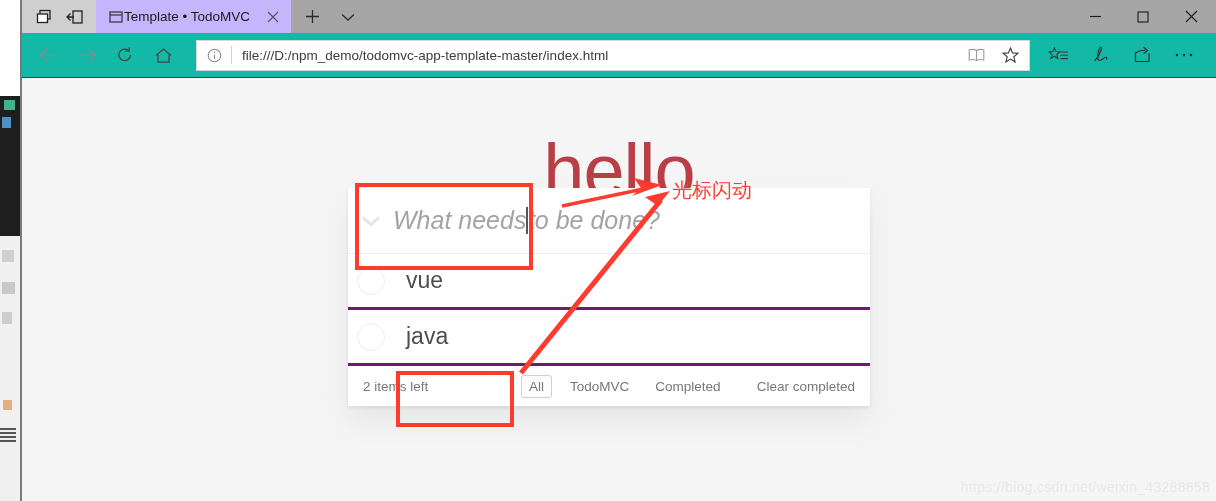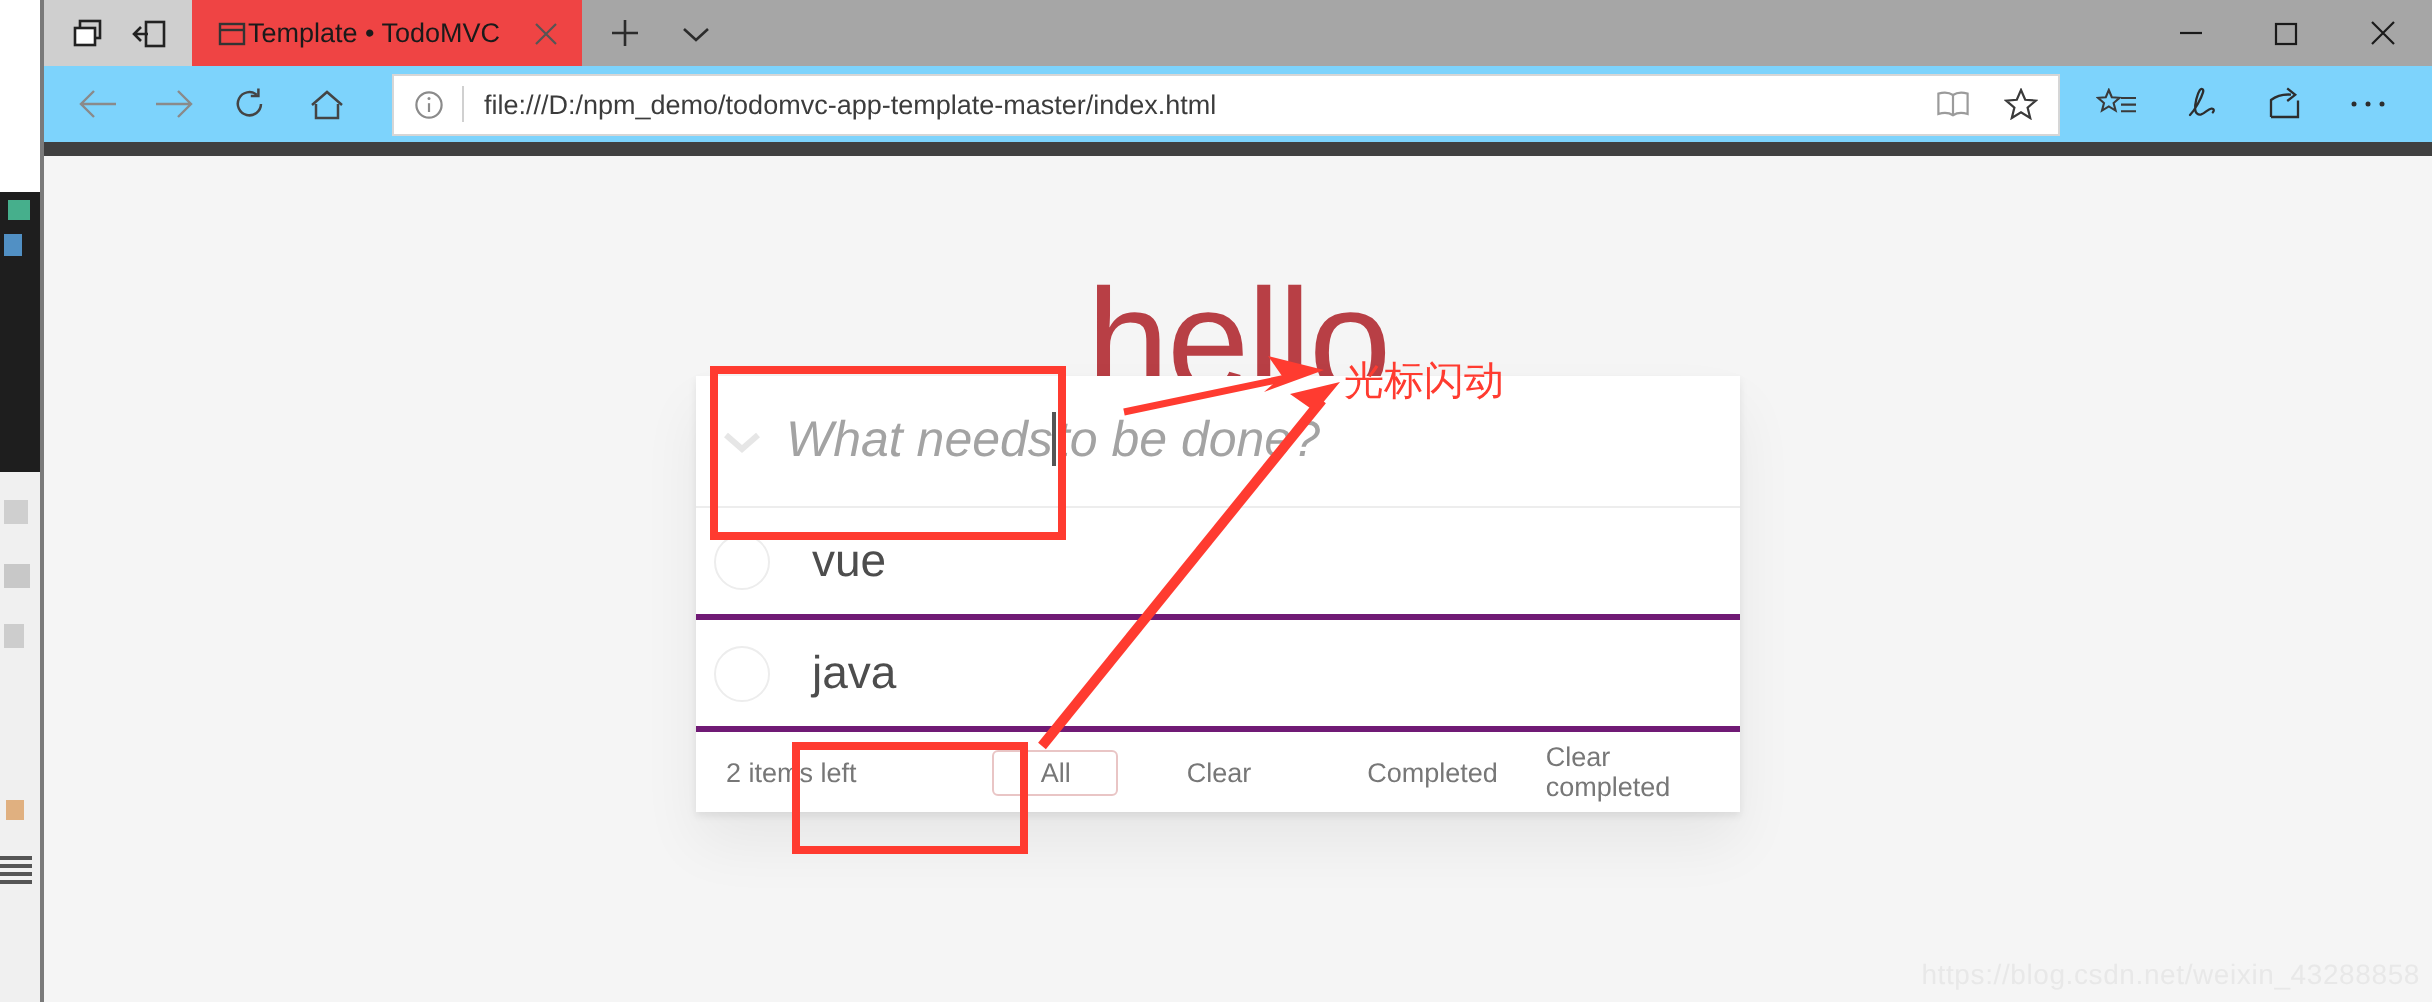--- a/index.html
+++ b/index.html
@@ -79,21 +79,21 @@
     background: #cfcfcf;
     display: flex;
     align-items: center;
     justify-content: space-around;
     padding: 0 6px;
   }
   .tt-icon { width: 22px; height: 22px; display:flex; align-items:center; justify-content:center; cursor: default; }
   .tab {
     height: 33px;
     width: 195px;
-    background: #ef4444;
+    background: #c4b5fd;
     display: flex;
     align-items: center;
     padding: 0 8px 0 12px;
     gap: 0;
   }
   .tab-favicon { width: 16px; height: 16px; flex: 0 0 16px; display:flex; align-items:center; justify-content:center;}
   .tab-title {
     flex: 1 1 auto;
     font-size: 13.5px;
     color: #1a1a1a;
@@ -108,25 +108,25 @@
     margin-left: auto;
     display: flex;
     height: 33px;
   }
   .wc { width: 47px; height: 33px; display:flex; align-items:center; justify-content:center; }
   .wc:last-child { width: 50px; }
 
   
   .navbar {
     height: 45px;
-    background: #7dd3fc;
+    background: #14b8a6;
     display: flex;
     align-items: center;
     padding: 0 12px 0 8px;
-    border-bottom: 7px solid #404040;
+    border-bottom: 1px solid #404040;
   }
   .nav-btn {
     width: 38px; height: 36px;
     display: flex; align-items: center; justify-content: center;
   }
   .urlbar {
     flex: 1 1 auto;
     height: 31px;
     margin: 0 8px 0 14px;
     background: #ffffff;
@@ -264,21 +264,21 @@
   .todo-count { width: 150px; white-space: nowrap; }
   .filters {
     display: flex;
     gap: 10px;
     align-items: center;
     margin-left: 8px;
   }
   .filters a {
     text-decoration: none;
     color: #777;
-    padding: 3px 23px;
+    padding: 3px 7px;
     border: 1px solid transparent;
     border-radius: 3px;
   }
   .filters a.selected { border-color: #ce4646; border-color: rgba(175,47,47,0.28); }
   .clear-completed {
     margin-left: auto;
     color: #777;
     cursor: pointer;
   }
 
@@ -492,21 +492,21 @@
             </span>
             <span class="todo-label">java</span>
           </li>
 
         </ul>
 
         <footer class="footer">
           <span class="todo-count">2 items left</span>
           <span class="filters">
             <a class="selected" href="#">All</a>
-            <a href="#">Clear</a>
+            <a href="#">TodoMVC</a>
             <a href="#">Completed</a>
           </span>
           <span class="clear-completed">Clear completed</span>
         </footer>
       </section>
 
       <div class="watermark">https://blog.csdn.net/weixin_43288858</div>
     </div>
   </div>
 

